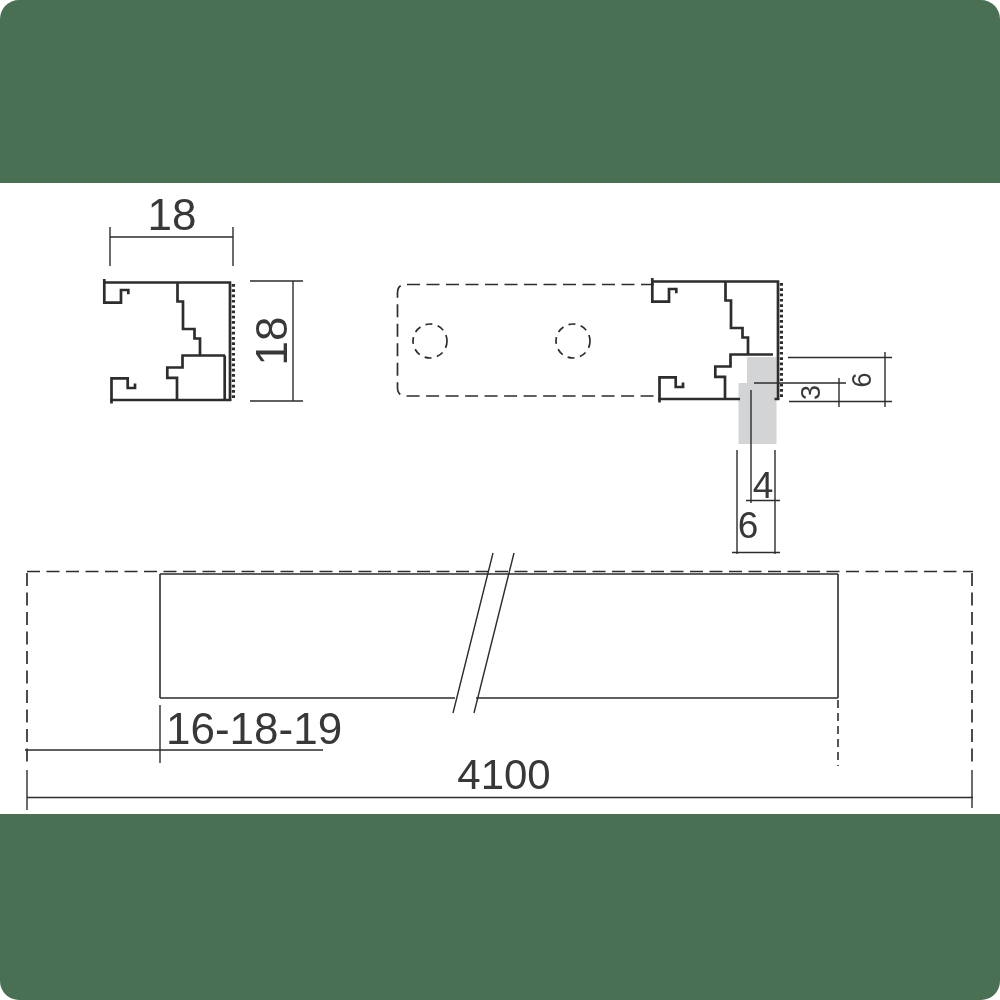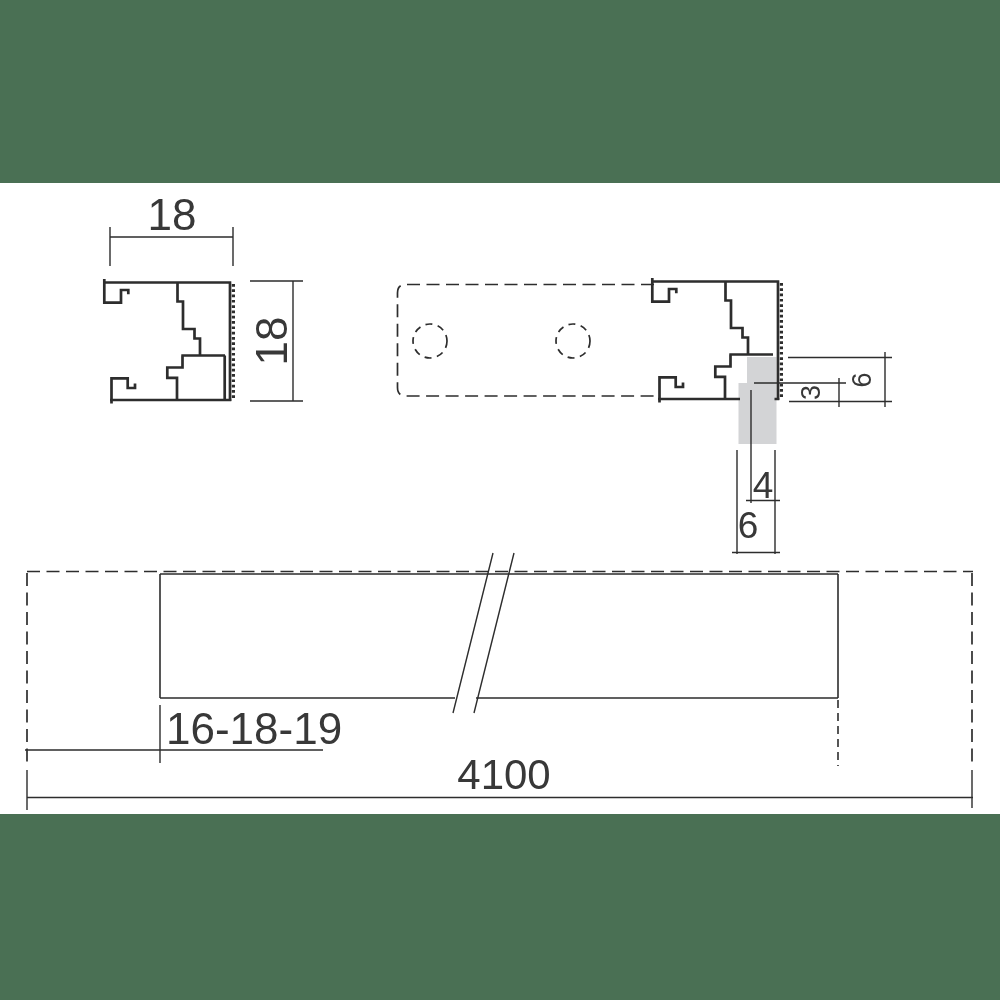--- a/index.html
+++ b/index.html
@@ -3,21 +3,21 @@
 <meta charset="utf-8">
 <style>
   :root{
     --band-green:#4a7054;
     --line:#2d2d2d;
     --text-color:#383838;
     --panel-gray:#d3d4d6;
     --background:#ffffff;
   }
   html,body{margin:0;padding:0;background:var(--background);}
-  .stage{position:relative;width:1000px;height:1000px;background:var(--background);overflow:hidden;}
+  .stage{position:relative;width:1000px;height:1000px;background:var(--background);overflow:hidden;border-radius:19px;}
   svg{display:block;}
   .wall{stroke:var(--line);stroke-width:2.7;fill:none;stroke-linejoin:miter;}
   .teeth{stroke:var(--line);stroke-width:3.2;fill:none;stroke-dasharray:2.7 2.6;}
   .dim{stroke:var(--line);stroke-width:1.4;fill:none;}
   .thin{stroke:var(--line);stroke-width:1.6;fill:none;}
   .dash{stroke:var(--line);stroke-width:1.7;fill:none;stroke-dasharray:13 6.5;}
   .dash-sm{stroke:var(--line);stroke-width:1.6;fill:none;stroke-dasharray:8 5;}
   .dash-circ{stroke:var(--line);stroke-width:1.7;fill:none;stroke-dasharray:7 5.5;}
   .panel{fill:var(--panel-gray);stroke:none;}
   .band{fill:var(--band-green);}

